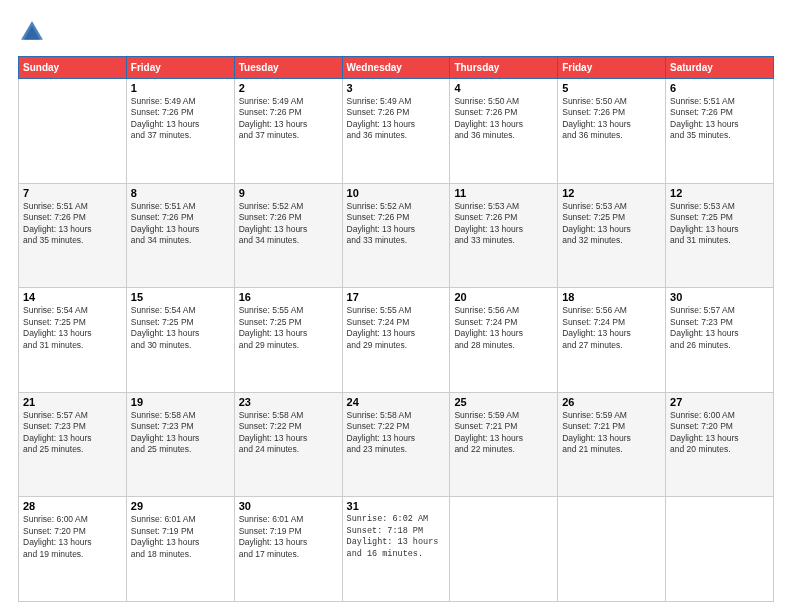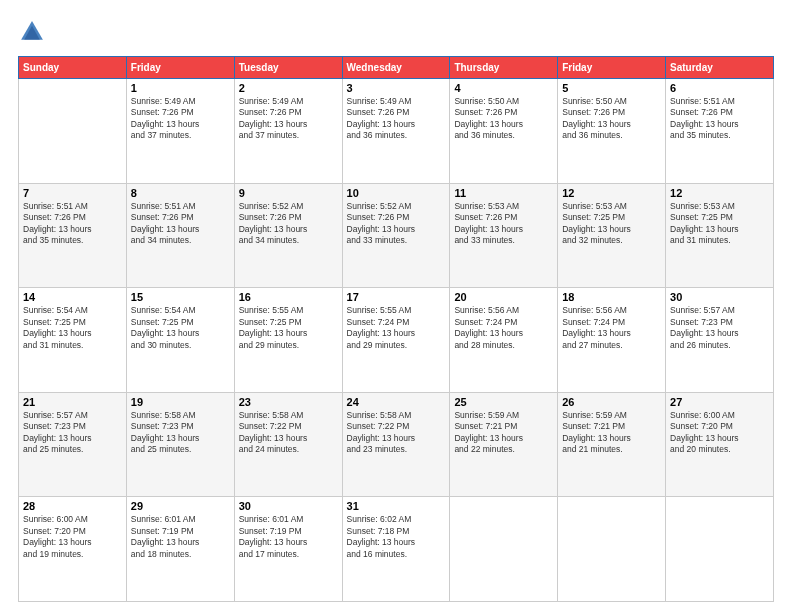--- a/index.html
+++ b/index.html
@@ -348,21 +348,21 @@
           </td>
           <td>
             <div class="day-number">30</div>
             <div class="day-info" style="white-space: pre-line;">Sunrise: 6:01 AM
 Sunset: 7:19 PM
 Daylight: 13 hours
 and 17 minutes.</div>
           </td>
           <td>
             <div class="day-number">31</div>
-            <div class="day-info" style="white-space: pre-line;">Sunrise: 6:02 AM
+            <div class="day-info" style="white-space: pre-line; font-family: Liberation Mono, monospace;">Sunrise: 6:02 AM
 Sunset: 7:18 PM
 Daylight: 13 hours
 and 16 minutes.</div>
           </td>
           <td class="empty-cell"></td>
           <td class="empty-cell"></td>
           <td class="empty-cell"></td>
         </tr>
       </tbody>
   </table>

